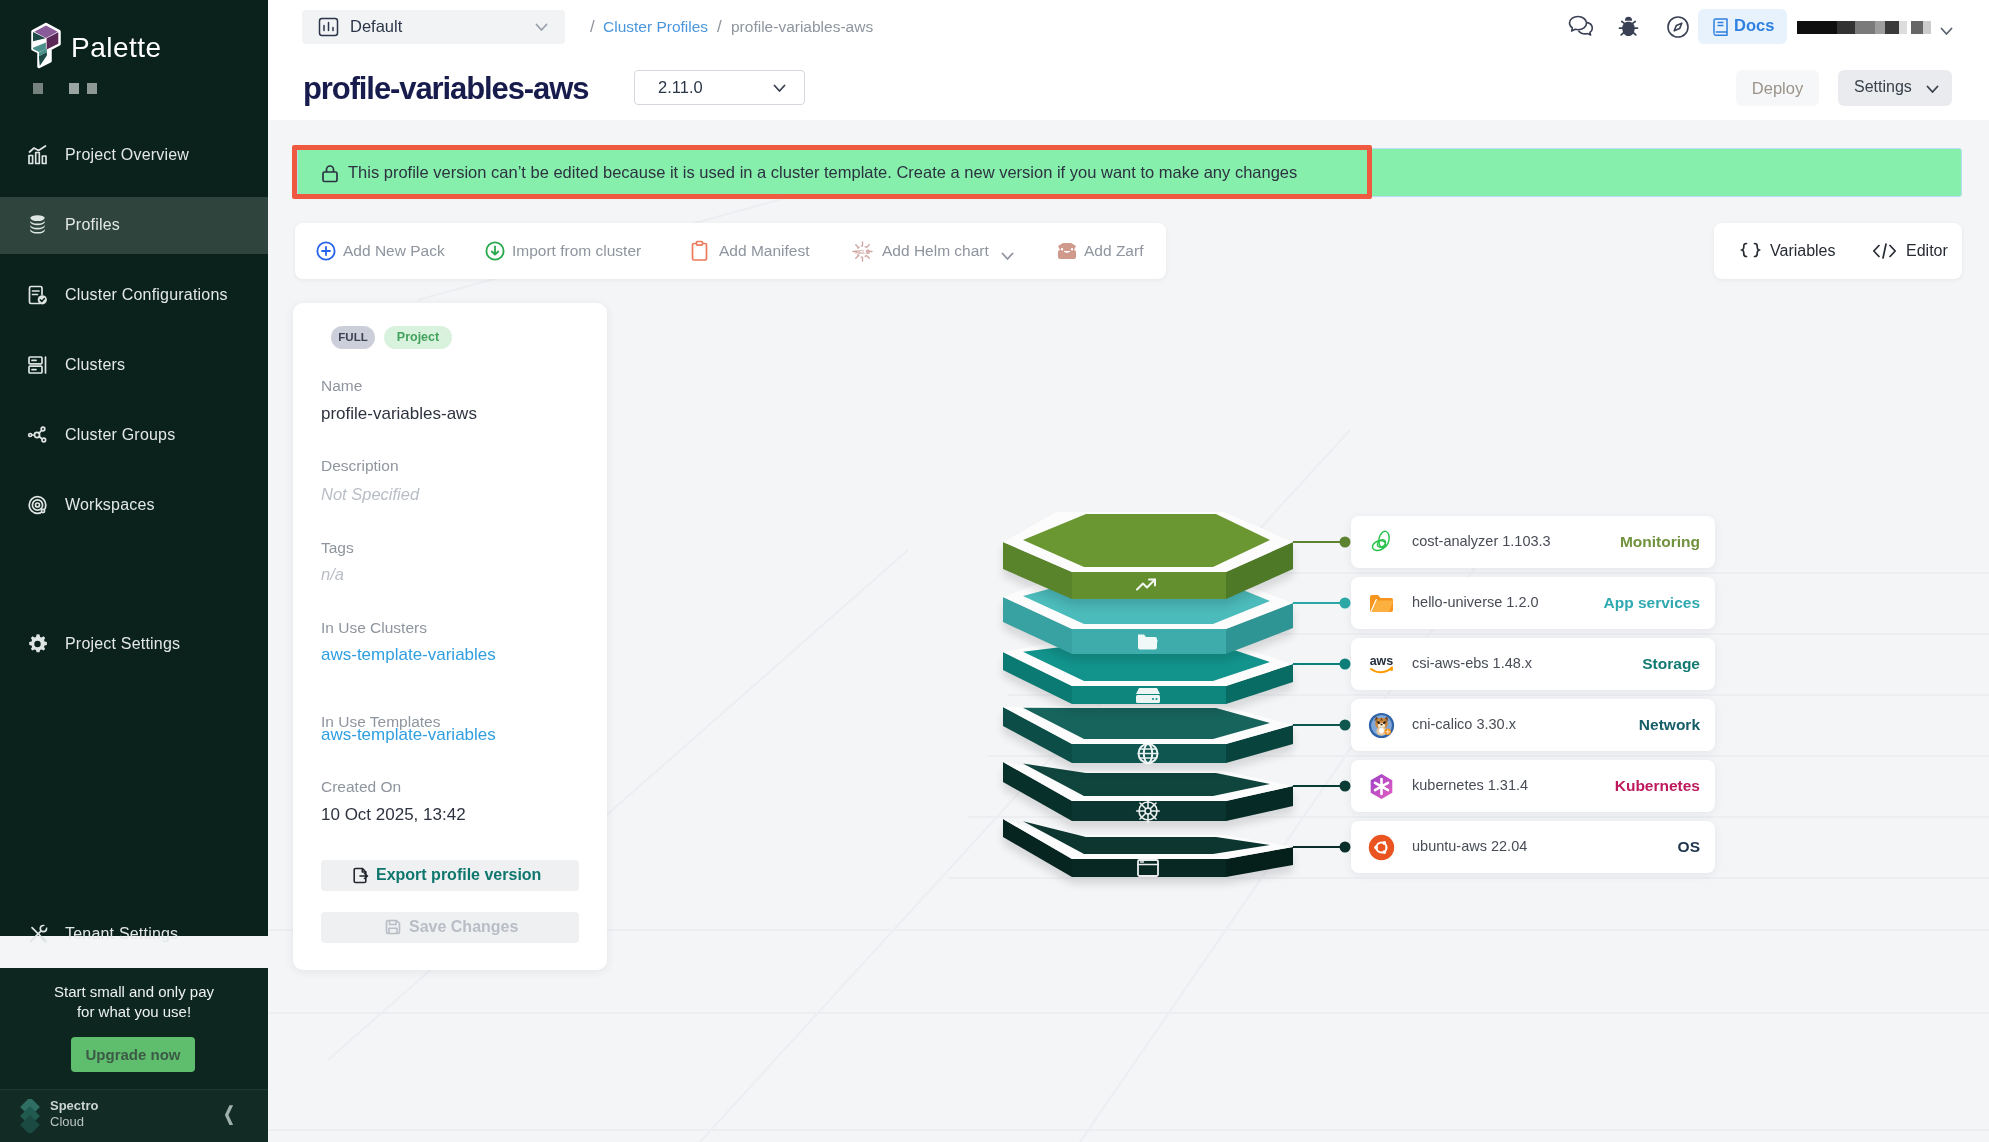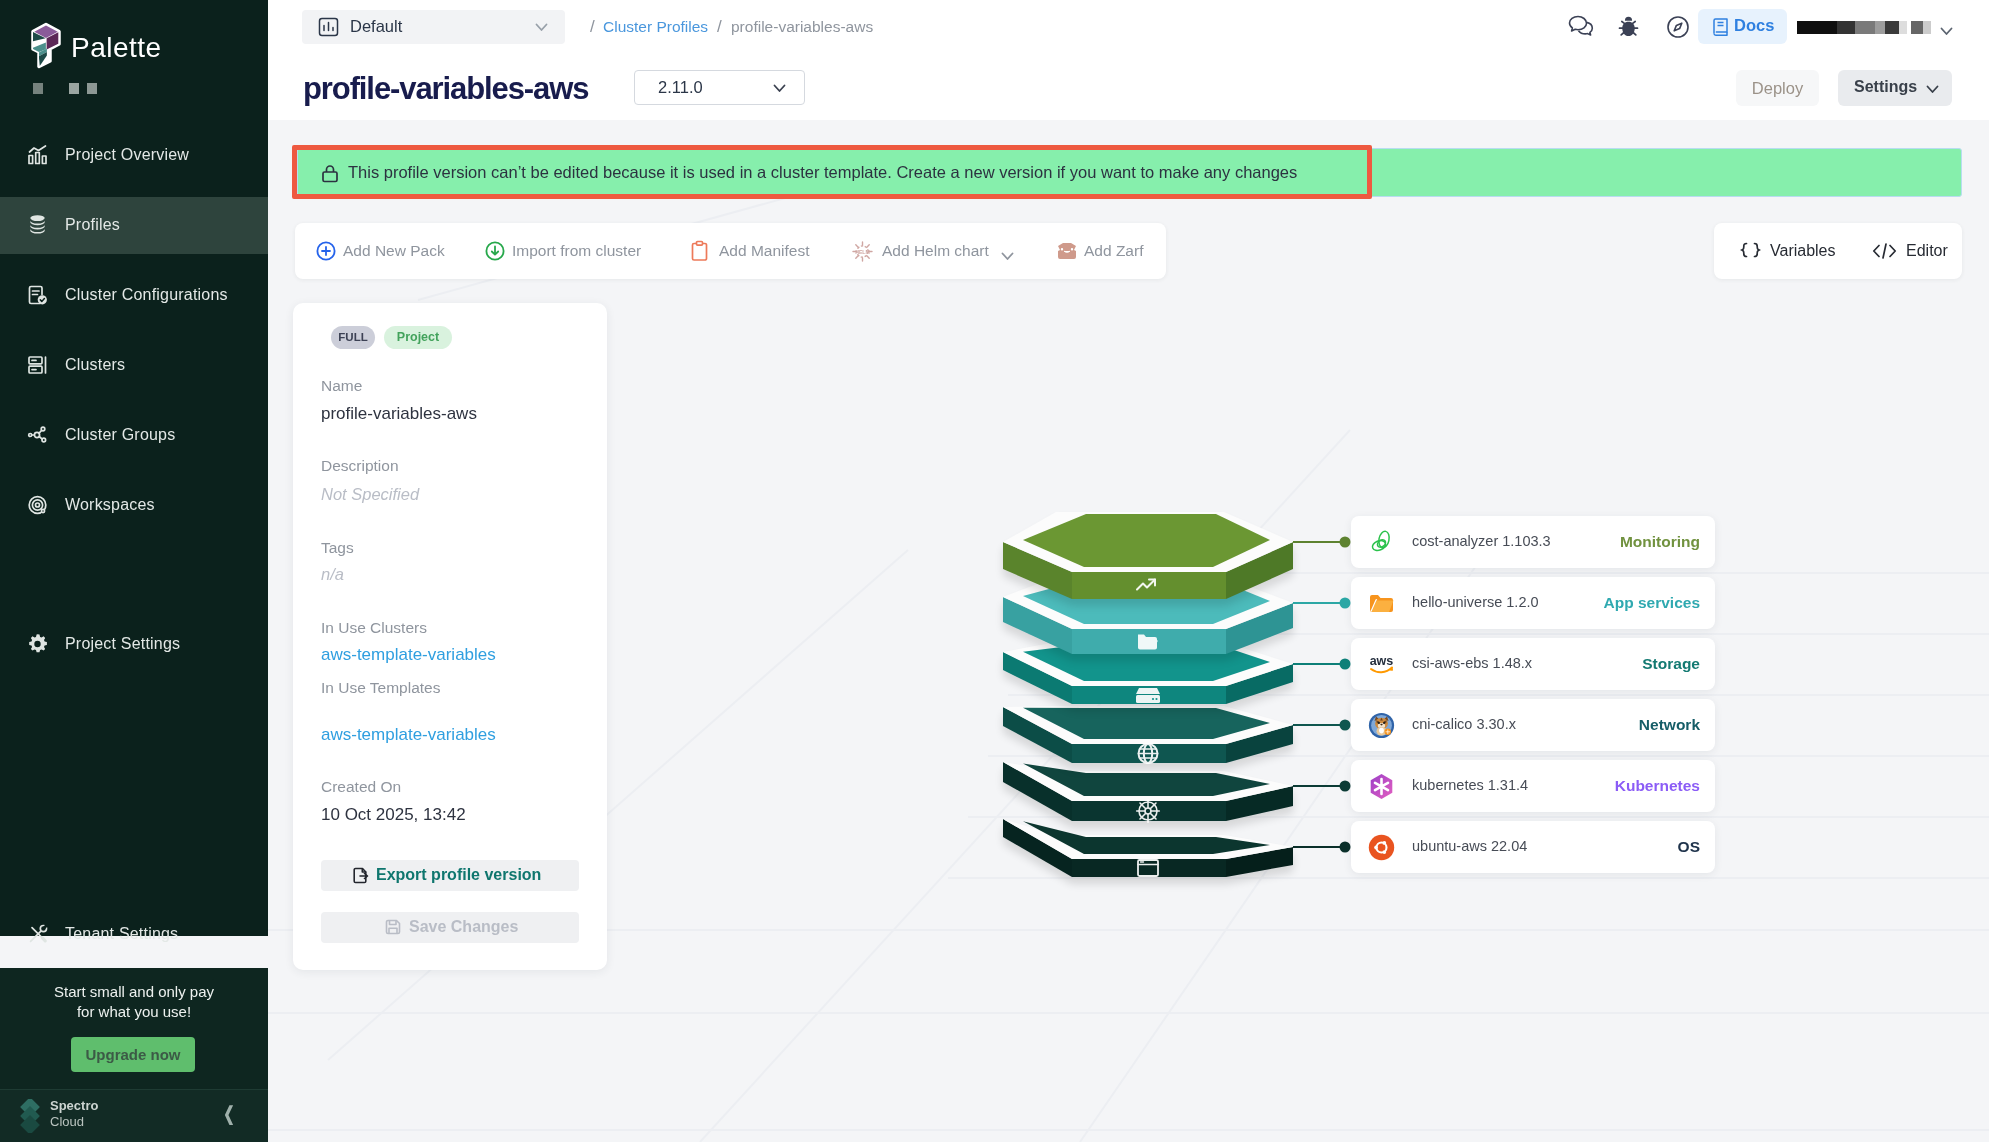--- a/index.html
+++ b/index.html
@@ -28,21 +28,21 @@
 #ttl{position:absolute;left:35px;top:71px;font-size:31px;font-weight:bold;color:#181c4d;letter-spacing:-1.1px;}
 #versel{position:absolute;left:366px;top:70px;width:171px;height:35px;border:1.5px solid #d5d9df;border-radius:4px;background:#fff;}
 #versel .txt{position:absolute;left:23px;top:7px;font-size:16.5px;color:#2b3648;}
 #versel .chev{position:absolute;left:138px;top:8px;color:#3a4150;}
 .hicon{position:absolute;top:15px;}
 #docsbtn{position:absolute;left:1430px;top:9px;width:89px;height:35px;background:#e7f2fd;border-radius:6px;}
 #docsbtn .txt{position:absolute;left:36px;top:7px;font-size:16.5px;font-weight:bold;color:#2f80e0;}
 #redact{position:absolute;left:1529px;top:21px;height:13px;}
 #redact div{float:left;height:13px;}
 #deploy{position:absolute;left:1468px;top:70px;width:83px;height:36px;background:#f6f7f8;border-radius:6px;text-align:center;line-height:36px;font-size:16.5px;color:#9b9288;}
-#settings{position:absolute;left:1570px;top:70px;width:114px;height:36px;background:#e9ebee;border-radius:6px;font-size:16.5px;color:#39404a;font-weight:bold;}
+#settings{position:absolute;left:1570px;top:70px;width:114px;height:36px;background:#e9ebee;border-radius:6px;font-size:16.5px;color:#39404a;font-weight:normal;}
 #settings .txt{position:absolute;left:16px;top:8px;font-size:16px;}
 #settings .chev{position:absolute;left:88px;top:9px;}
 
 #alert{position:absolute;left:297px;top:148px;width:1665px;height:49px;background:#86efac;border:1px solid #b8dcf0;border-radius:3px;}
 #alert .txt{position:absolute;left:50px;top:14px;font-size:16.5px;color:#2c3240;}
 #redbox{position:absolute;left:292px;top:145px;width:1080px;height:54px;border:5px solid #ee5940;border-radius:2px;z-index:3;}
 #toolbar{position:absolute;left:295px;top:223px;width:871px;height:56px;background:#fff;border-radius:8px;box-shadow:0 1px 4px rgba(40,50,60,.07);}
 .tbi{position:absolute;top:0;height:56px;font-size:15.5px;color:#8f959e;}
 .tbi .txt{position:absolute;top:19px;left:0;white-space:nowrap;}
 #togglebox{position:absolute;left:1714px;top:223px;width:248px;height:56px;background:#fff;border-radius:8px;box-shadow:0 1px 4px rgba(40,50,60,.07);font-size:16px;color:#272b33;}
@@ -357,21 +357,21 @@
 <div class="pill" style="left:38px;width:44px;background:#ccced9;color:#3c4154;line-height:23px;">FULL</div>
 <div class="pill" style="left:91px;width:68px;background:#d9f2de;color:#43a35c;line-height:23px;font-size:12.5px;">Project</div>
 <div class="lbl" style="top:74px;">Name</div>
 <div class="val" style="top:101px;">profile-variables-aws</div>
 <div class="lbl" style="top:154px;">Description</div>
 <div class="valita" style="top:182px;">Not Specified</div>
 <div class="lbl" style="top:236px;">Tags</div>
 <div class="valita" style="top:262px;">n/a</div>
 <div class="lbl" style="top:316px;">In Use Clusters</div>
 <div class="vallink" style="top:342px;">aws-template-variables</div>
-<div class="lbl" style="top:376px;text-align:center;">In Use Templates</div>
+<div class="lbl" style="top:410px;text-align:center;">In Use Templates</div>
 <div class="vallink" style="top:422px;">aws-template-variables</div>
 <div class="lbl" style="top:475px;">Created On</div>
 <div class="val" style="top:502px;">10 Oct 2025, 13:42</div>
 <div class="cbtn" style="top:557px;">
 <svg class="abs" style="left:31px;top:7px;" width="17" height="17" viewBox="0 0 17 17">
         <g stroke="#23262e" stroke-width="1.6" fill="none" stroke-linecap="round" stroke-linejoin="round">
           <path d="M10.5 1.5 H3.5 a1.3 1.3 0 0 0 -1.3 1.3 v11.4 a1.3 1.3 0 0 0 1.3 1.3 h9 a1.3 1.3 0 0 0 1.3 -1.3 V5z"></path>
           <path d="M10.3 1.7 V5 h3.3"></path>
           <path d="M7 9 h7 M11.5 6.5 L14.5 9 L11.5 11.5" transform="translate(1,0)"></path>
         </g>
@@ -535,21 +535,21 @@
           <stop offset="0" stop-color="#9b3fc8"></stop>
           <stop offset="1" stop-color="#e45fc0"></stop>
         </linearGradient>
       </defs>
       <path d="M13.5 1 L24.3 7.2 V19.8 L13.5 26 L2.7 19.8 V7.2 Z" fill="url(#kg)"></path>
       <g stroke="#fff" stroke-width="2.6" stroke-linecap="round">
         <path d="M13.5 6 V21 M7 9.8 L20 17.2 M20 9.8 L7 17.2"></path>
       </g>
     </svg>
     <div class="nm">kubernetes 1.31.4</div>
-    <div class="cat" style="color:#8b5cf6;">Kubernetes</div>
+    <div class="cat" style="color:#be185d;">Kubernetes</div>
   </div>
 <div class="pack" style="top:821px;">
     <svg class="ic" viewBox="0 0 27 27">
       <circle cx="13.5" cy="13.5" r="12.7" fill="#e95420"></circle>
       <circle cx="13.5" cy="13.5" r="5" fill="none" stroke="#fff" stroke-width="2.1"></circle>
       <g stroke="#e95420" stroke-width="2">
         <path d="M13.5 13.5 H5.5"></path>
         <path d="M13.5 13.5 L17.6 6.6"></path>
         <path d="M13.5 13.5 L17.6 20.4"></path>
       </g>

